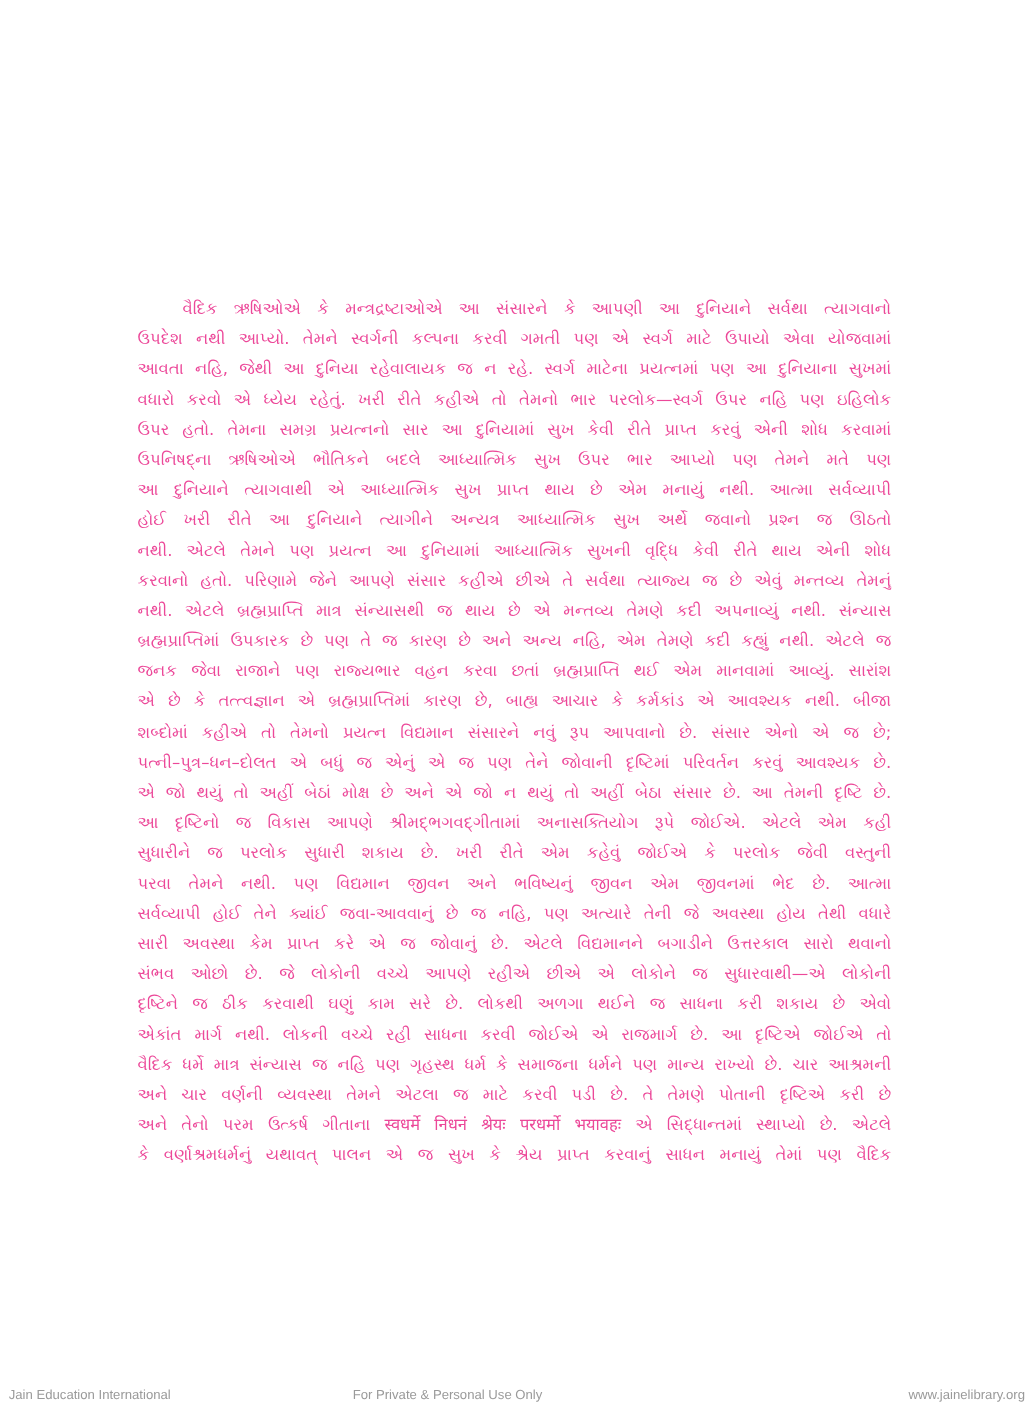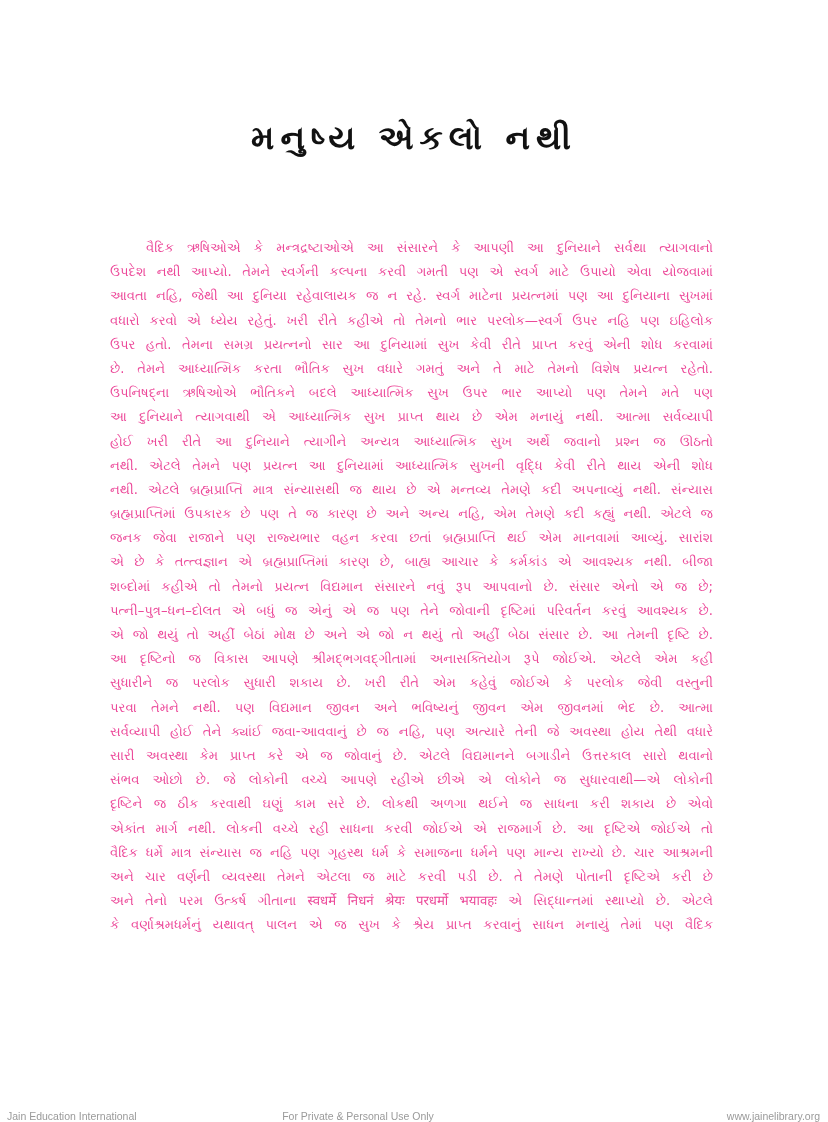--- a/index.html
+++ b/index.html
@@ -27,33 +27,32 @@
     }
     .footer span { position: absolute; top: 16px; }
     .f-left { left: 7px; }
     .f-center { left: 0; width: 716px; text-align: center; }
     .f-right { right: 8px; }
   </style>
 </head>
 <body>
 
 <div class="page">
-  <div class="title">મનુષ્ય એકલો નથી</div>
 
   <div class="body-text">
     <span class="line indent">વૈદિક ઋષિઓએ કે મન્ત્રદ્રષ્ટાઓએ આ સંસારને કે આપણી આ દુનિયાને સર્વથા ત્યાગવાનો</span>
     <span class="line">ઉપદેશ નથી આપ્યો. તેમને સ્વર્ગની કલ્પના કરવી ગમતી પણ એ સ્વર્ગ માટે ઉપાયો એવા યોજવામાં</span>
     <span class="line">આવતા નહિ, જેથી આ દુનિયા રહેવાલાયક જ ન રહે. સ્વર્ગ માટેના પ્રયત્નમાં પણ આ દુનિયાના સુખમાં</span>
     <span class="line">વધારો કરવો એ ધ્યેય રહેતું. ખરી રીતે કહીએ તો તેમનો ભાર પરલોક—સ્વર્ગ ઉપર નહિ પણ ઇહિલોક</span>
     <span class="line">ઉપર હતો. તેમના સમગ્ર પ્રયત્નનો સાર આ દુનિયામાં સુખ કેવી રીતે પ્રાપ્ત કરવું એની શોધ કરવામાં</span>
-    <span class="line">છે. તેમને આધ્યાત્મિક કરતા ભૌતિક સુખ વધારે ગમતું અને તે માટે તેમનો વિશેષ પ્રયત્ન રહેતો.</span>
     <span class="line">ઉપનિષદ્ના ઋષિઓએ ભૌતિકને બદલે આધ્યાત્મિક સુખ ઉપર ભાર આપ્યો પણ તેમને મતે પણ</span>
     <span class="line">આ દુનિયાને ત્યાગવાથી એ આધ્યાત્મિક સુખ પ્રાપ્ત થાય છે એમ મનાયું નથી. આત્મા સર્વવ્યાપી</span>
     <span class="line">હોઈ ખરી રીતે આ દુનિયાને ત્યાગીને અન્યત્ર આધ્યાત્મિક સુખ અર્થે જવાનો પ્રશ્ન જ ઊઠતો</span>
     <span class="line">નથી. એટલે તેમને પણ પ્રયત્ન આ દુનિયામાં આધ્યાત્મિક સુખની વૃદ્ધિ કેવી રીતે થાય એની શોધ</span>
+    <span class="line">કરવાનો હતો. પરિણામે જેને આપણે સંસાર કહીએ છીએ તે સર્વથા ત્યાજ્ય જ છે એવું મન્તવ્ય તેમનું</span>
     <span class="line">નથી. એટલે બ્રહ્મપ્રાપ્તિ માત્ર સંન્યાસથી જ થાય છે એ મન્તવ્ય તેમણે કદી અપનાવ્યું નથી. સંન્યાસ</span>
     <span class="line">બ્રહ્મપ્રાપ્તિમાં ઉપકારક છે પણ તે જ કારણ છે અને અન્ય નહિ, એમ તેમણે કદી કહ્યું નથી. એટલે જ</span>
     <span class="line">જનક જેવા રાજાને પણ રાજ્યભાર વહન કરવા છતાં બ્રહ્મપ્રાપ્તિ થઈ એમ માનવામાં આવ્યું. સારાંશ</span>
     <span class="line">એ છે કે તત્ત્વજ્ઞાન એ બ્રહ્મપ્રાપ્તિમાં કારણ છે, બાહ્ય આચાર કે કર્મકાંડ એ આવશ્યક નથી. બીજા</span>
     <span class="line">શબ્દોમાં કહીએ તો તેમનો પ્રયત્ન વિદ્યમાન સંસારને નવું રૂપ આપવાનો છે. સંસાર એનો એ જ છે;</span>
     <span class="line">પત્ની–પુત્ર–ધન–દોલત એ બધું જ એનું એ જ પણ તેને જોવાની દૃષ્ટિમાં પરિવર્તન કરવું આવશ્યક છે.</span>
     <span class="line">એ જો થયું તો અહીં બેઠાં મોક્ષ છે અને એ જો ન થયું તો અહીં બેઠા સંસાર છે. આ તેમની દૃષ્ટિ છે.</span>
     <span class="line">આ દૃષ્ટિનો જ વિકાસ આપણે શ્રીમદ્ભગવદ્ગીતામાં અનાસક્તિયોગ રૂપે જોઈએ. એટલે એમ કહી</span>
     <span class="line">સુધારીને જ પરલોક સુધારી શકાય છે. ખરી રીતે એમ કહેવું જોઈએ કે પરલોક જેવી વસ્તુની</span>
     <span class="line">પરવા તેમને નથી. પણ વિદ્યમાન જીવન અને ભવિષ્યનું જીવન એમ જીવનમાં ભેદ છે. આત્મા</span>

